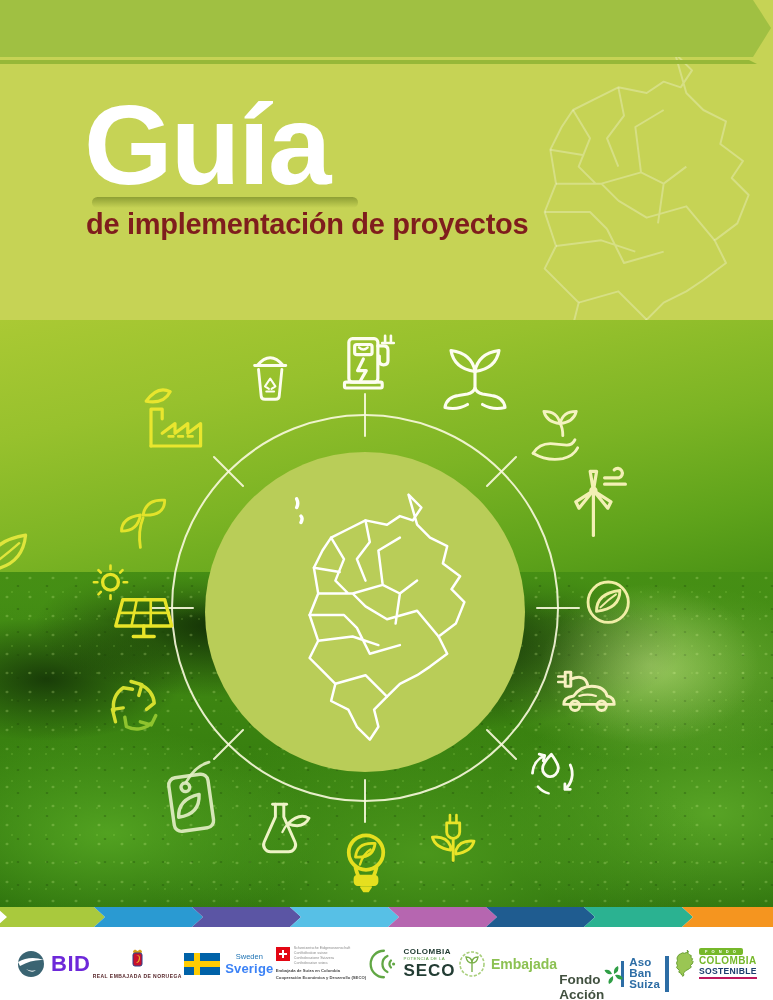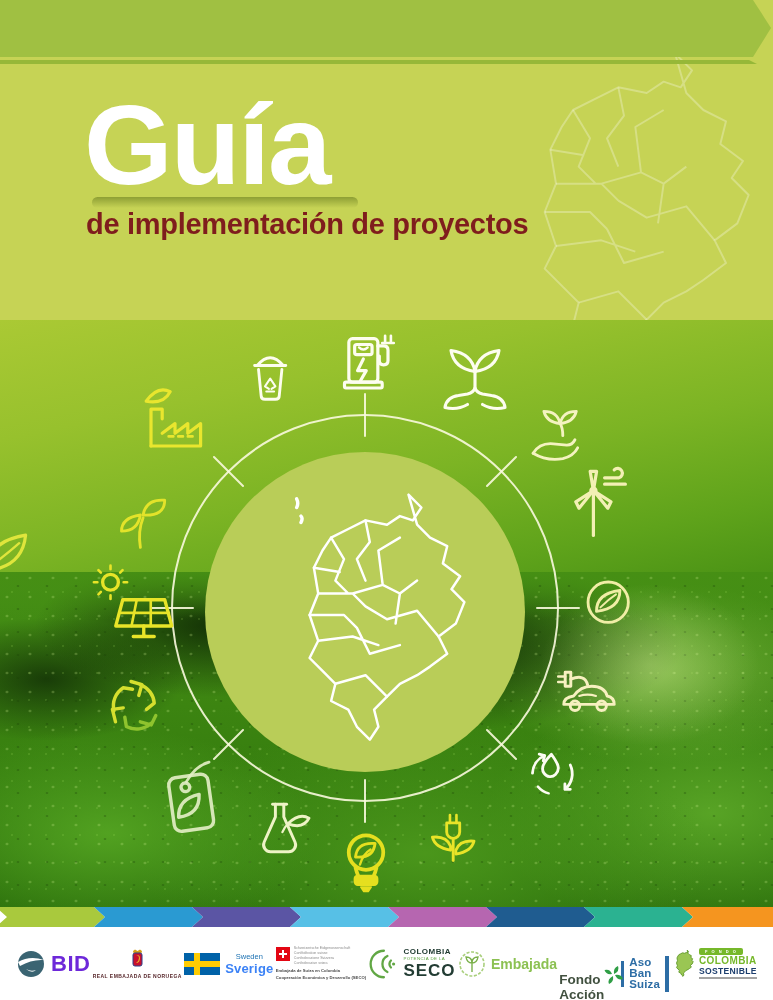--- a/index.html
+++ b/index.html
@@ -77,21 +77,21 @@
   .asoban{display:flex;align-items:center;gap:5px;margin-top:20px;}
   .asoban-bar{width:3.5px;background:#2d6da5;}
   .asoban-text{display:flex;flex-direction:column;line-height:.95;}
   .asoban-line{font-size:11.5px;font-weight:bold;color:#2d6da5;letter-spacing:.2px;}
   .csost{display:flex;align-items:center;gap:4px;}
   .csost-text{display:flex;flex-direction:column;align-items:flex-start;}
   .csost-bar{background:#76b82a;border-radius:2px;color:#fff;font-size:4px;font-weight:bold;
              letter-spacing:1.5px;padding:1px 6px;margin-bottom:1px;}
   .csost-2{font-size:10px;font-weight:bold;color:#76b82a;letter-spacing:.4px;line-height:1.05;}
   .csost-3{font-size:8.6px;font-weight:bold;color:#1c3e6e;letter-spacing:.3px;line-height:1.1;
-           border-bottom:2px solid #a3a3a3;padding-bottom:1px;}
+           border-bottom:2px solid #be185d;padding-bottom:1px;}
 </style>
 </head>
 <body>
 
 <div class="header">
   <svg class="header-map" width="312" height="340" viewBox="0 0 104 120" fill="none" stroke="rgba(255,255,255,0.28)" stroke-width="0.7" stroke-linejoin="round">
     <path d="M70 4 L76 10 L72 16 L66 14 L60 18 L50 16 L42 20 L34 24 L30 30 L26 38 L28 50 L24 60 L28 72 L24 80 L30 86 L36 92 L34 100 L42 104 L46 112 L52 118 L56 112 L54 104 L60 98 L66 92 L74 88 L80 84 L88 78 L84 70 L92 64 L96 54 L90 48 L94 42 L86 36 L88 28 L80 24 L74 18 Z"></path>
     <path d="M50 16 L52 26 L46 34 L50 44 M34 24 L40 34 L36 44 L42 50 M26 38 L38 40 M28 50 L44 50 L50 56 M24 60 L40 60 L46 66 M28 72 L44 70 L56 74 M36 92 L50 88 L60 98 M44 50 L58 46 L66 50 L74 44 M50 56 L60 62 L74 58 L84 70 M58 46 L56 30 L66 24 M66 50 L64 64 M46 66 L52 78 L66 74"></path>
   </svg>
   <div class="top-bar"></div>

